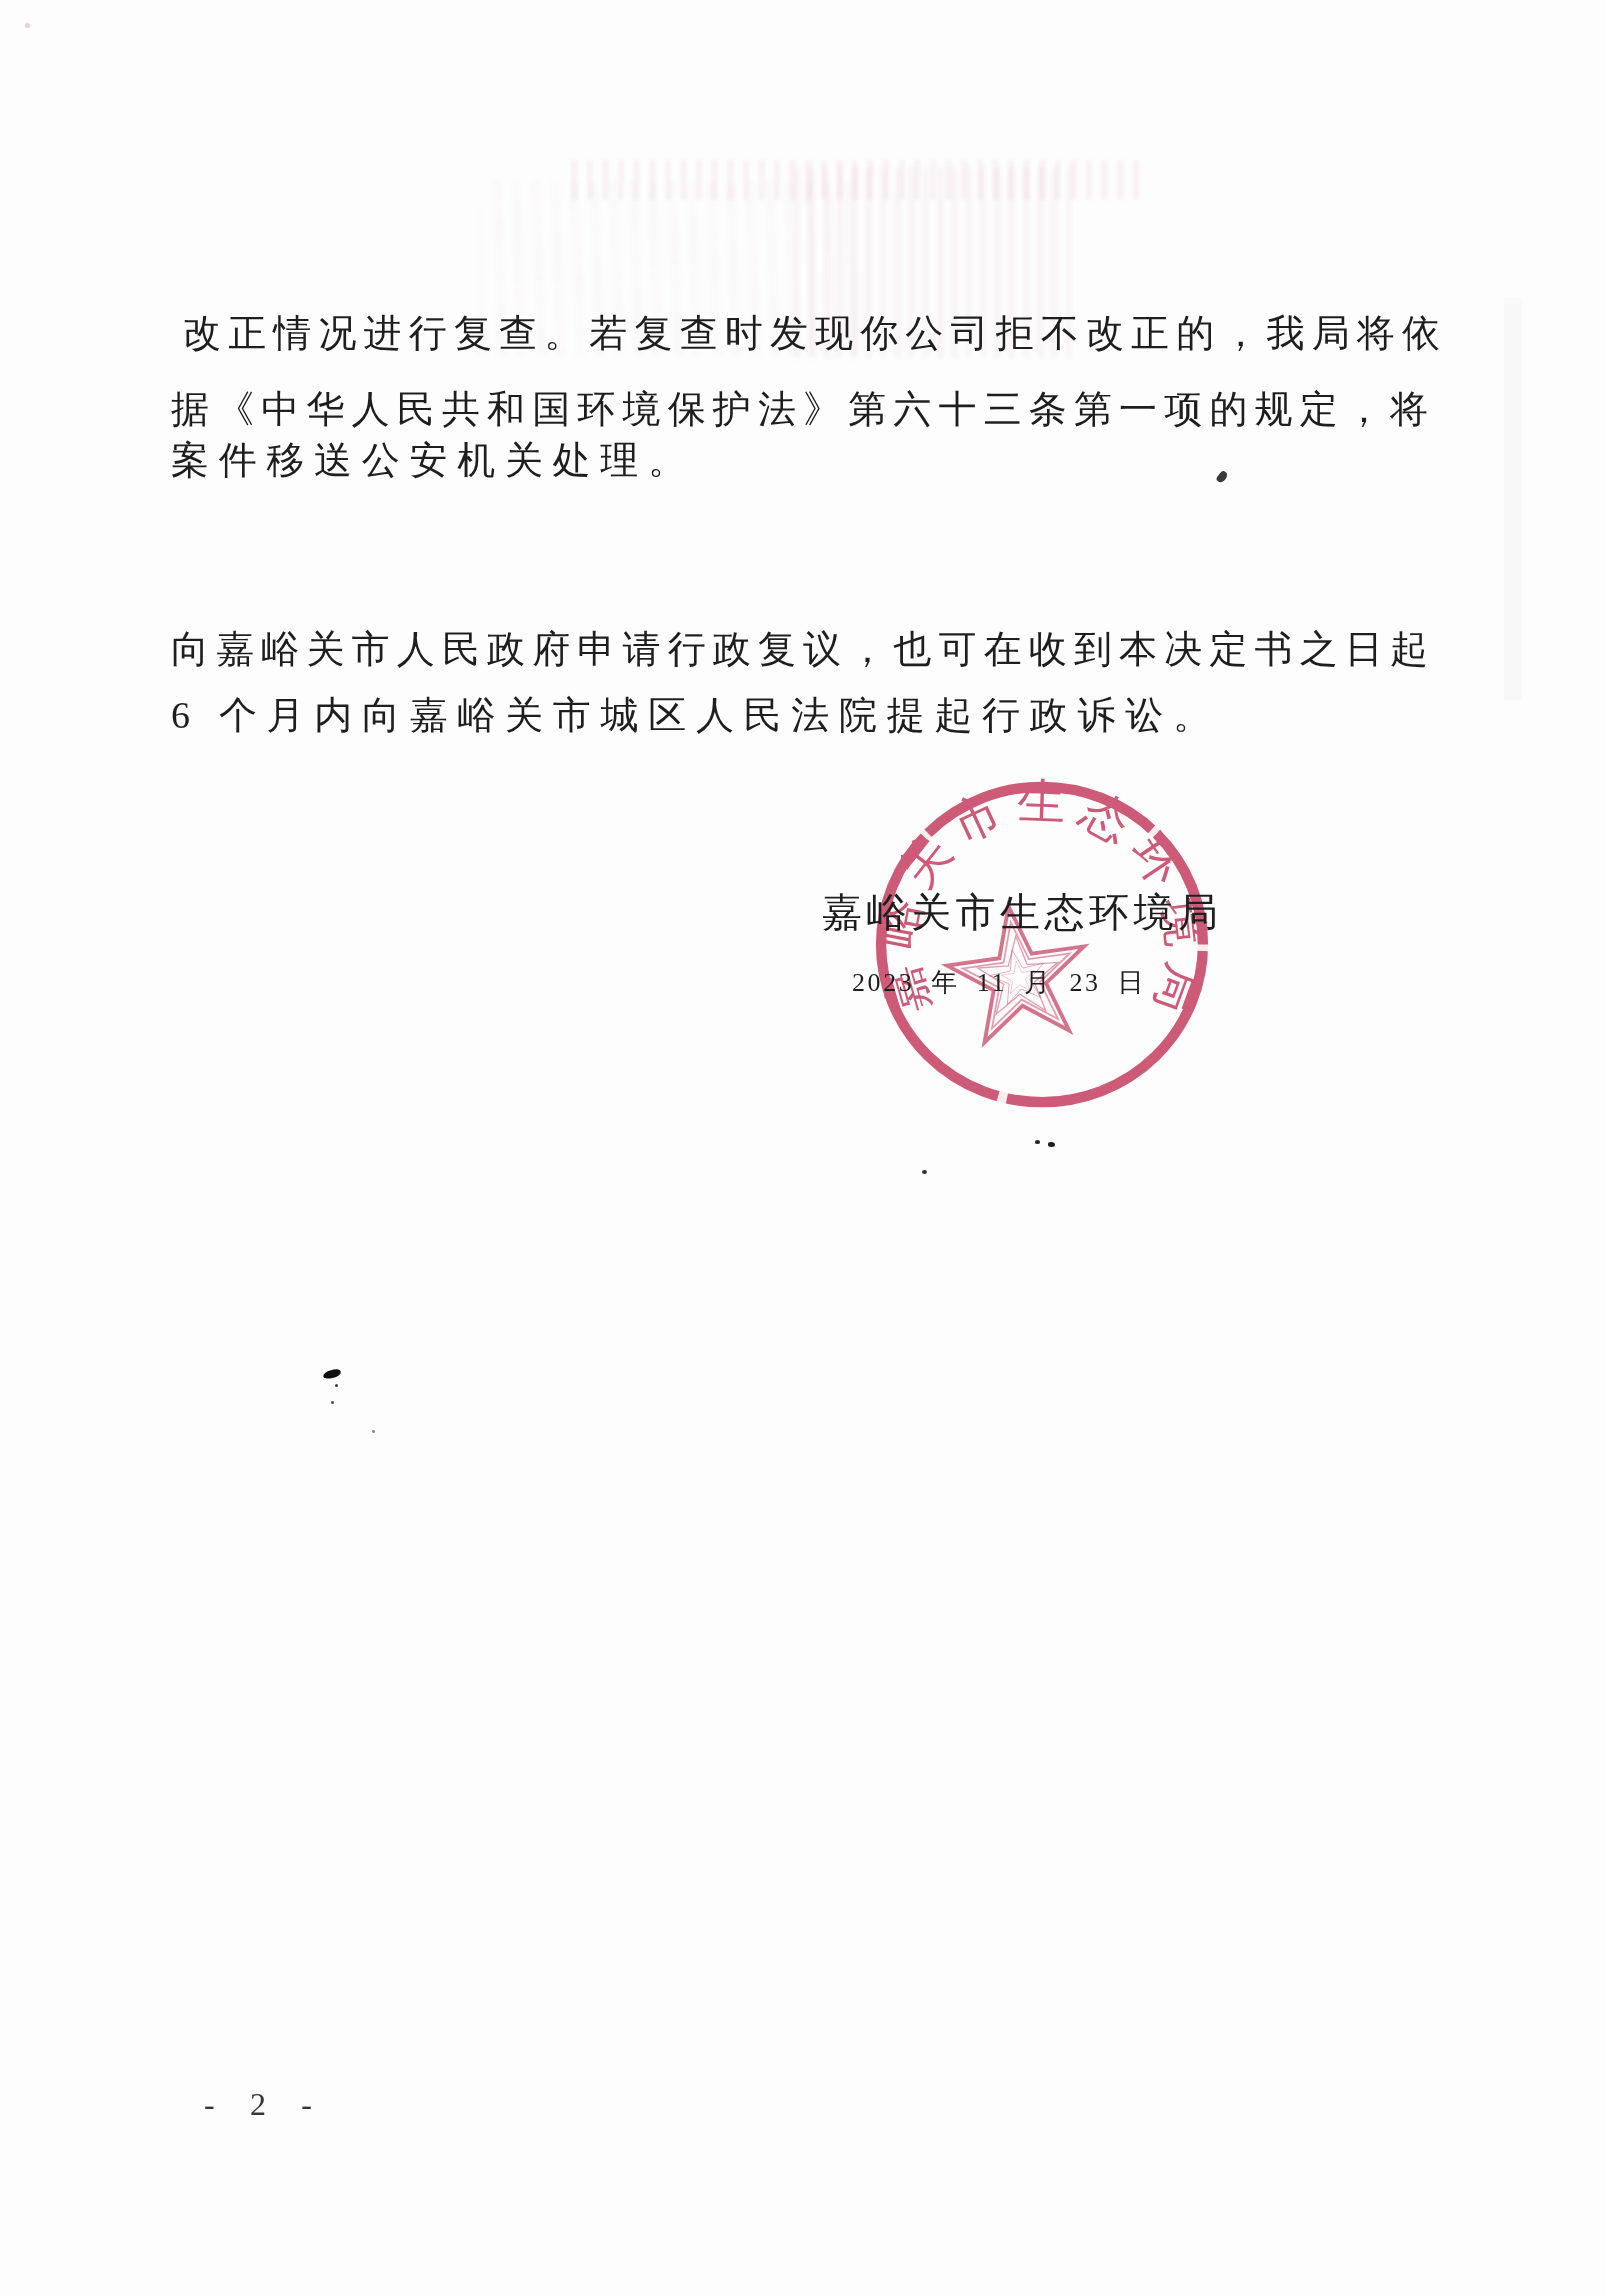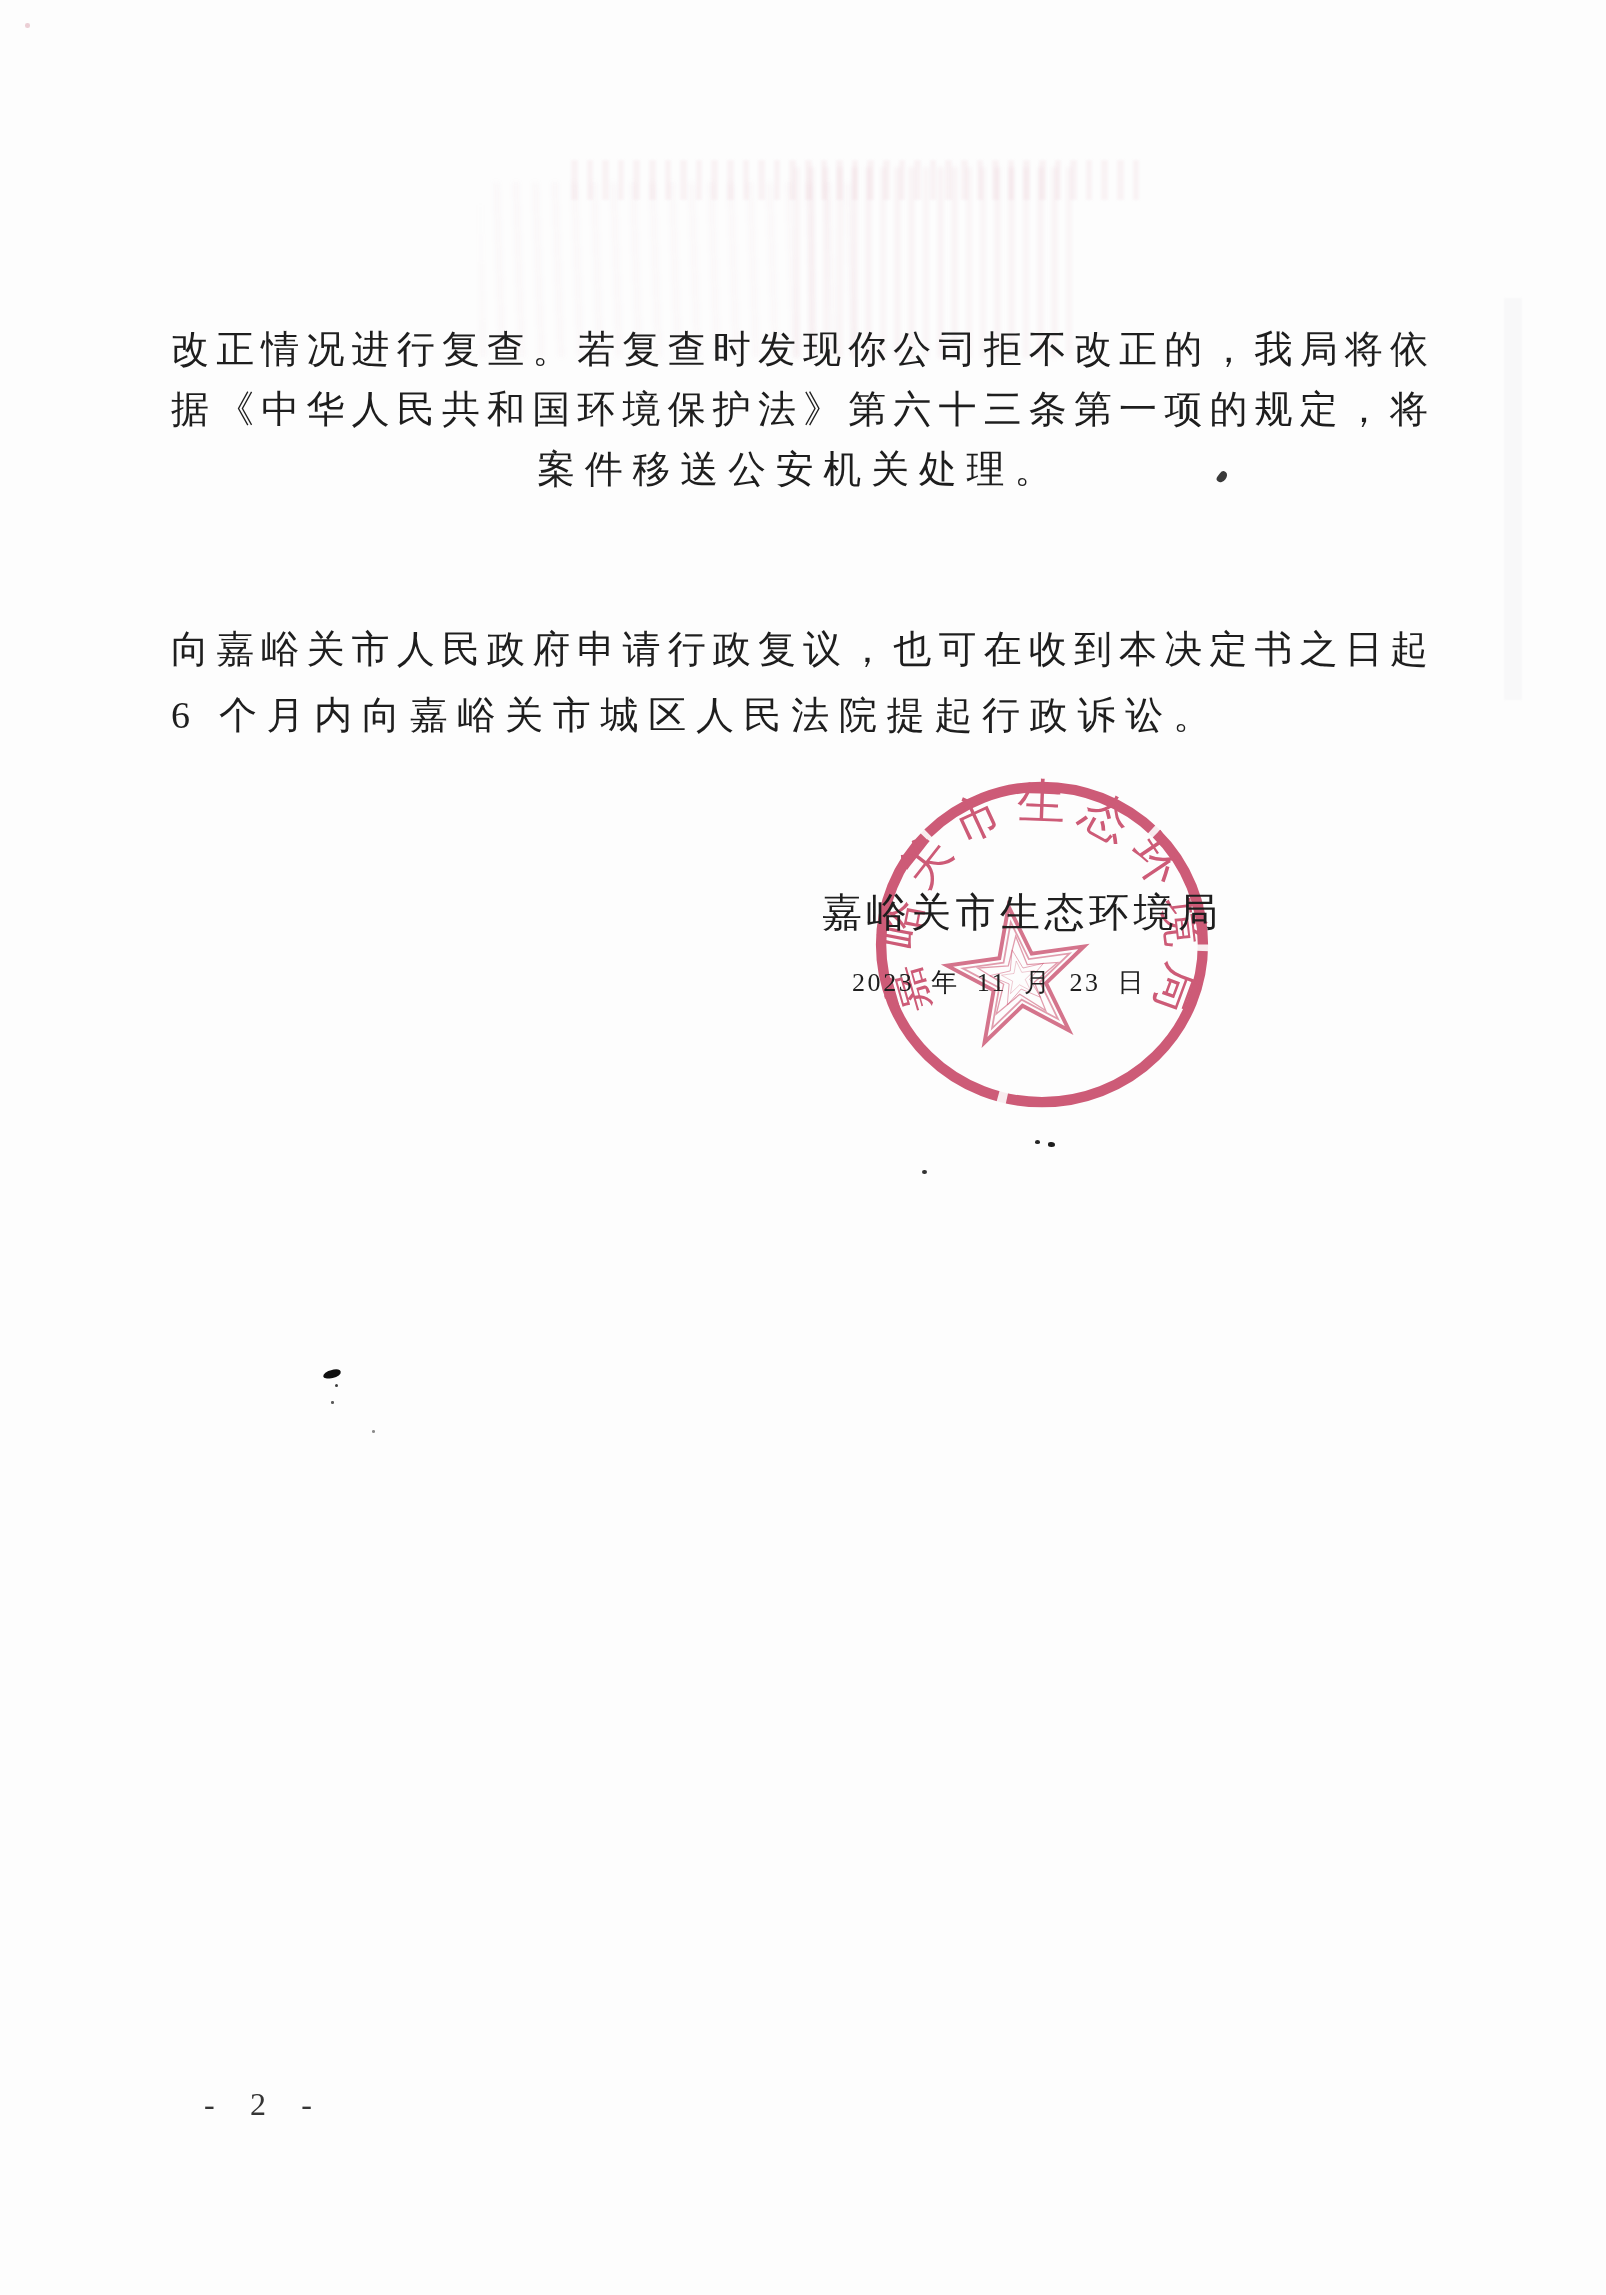--- a/index.html
+++ b/index.html
@@ -39,21 +39,21 @@
   }
   
   .tline{
     position:absolute;left:171px;width:1257px;height:45px;
     font-size:38px;line-height:45px;
     z-index:2;
   }
   .just{text-align:justify;text-align-last:justify;}
   .plain{text-align:left;letter-spacing:9.7px;}
   .indent{padding-left:74px;width:1183px;}
-  .l1{top:327px;} .l2{top:387px;} .l3{top:447px;text-align:center;}
+  .l1{top:311px;margin-left:12px;} .l2{top:387px;} .l3{top:438px;}
   .l4{top:543px;} .l5{top:627px;} .l6{top:693px;}
   
   .sig-issuer{
     position:absolute;left:822px;top:885px;z-index:3;
     font-size:40px;letter-spacing:4.5px;white-space:nowrap;
   }
   .sig-date{
     position:absolute;left:852px;top:965px;z-index:3;
     font-size:26px;letter-spacing:2.6px;word-spacing:7.8px;white-space:nowrap;
   }

